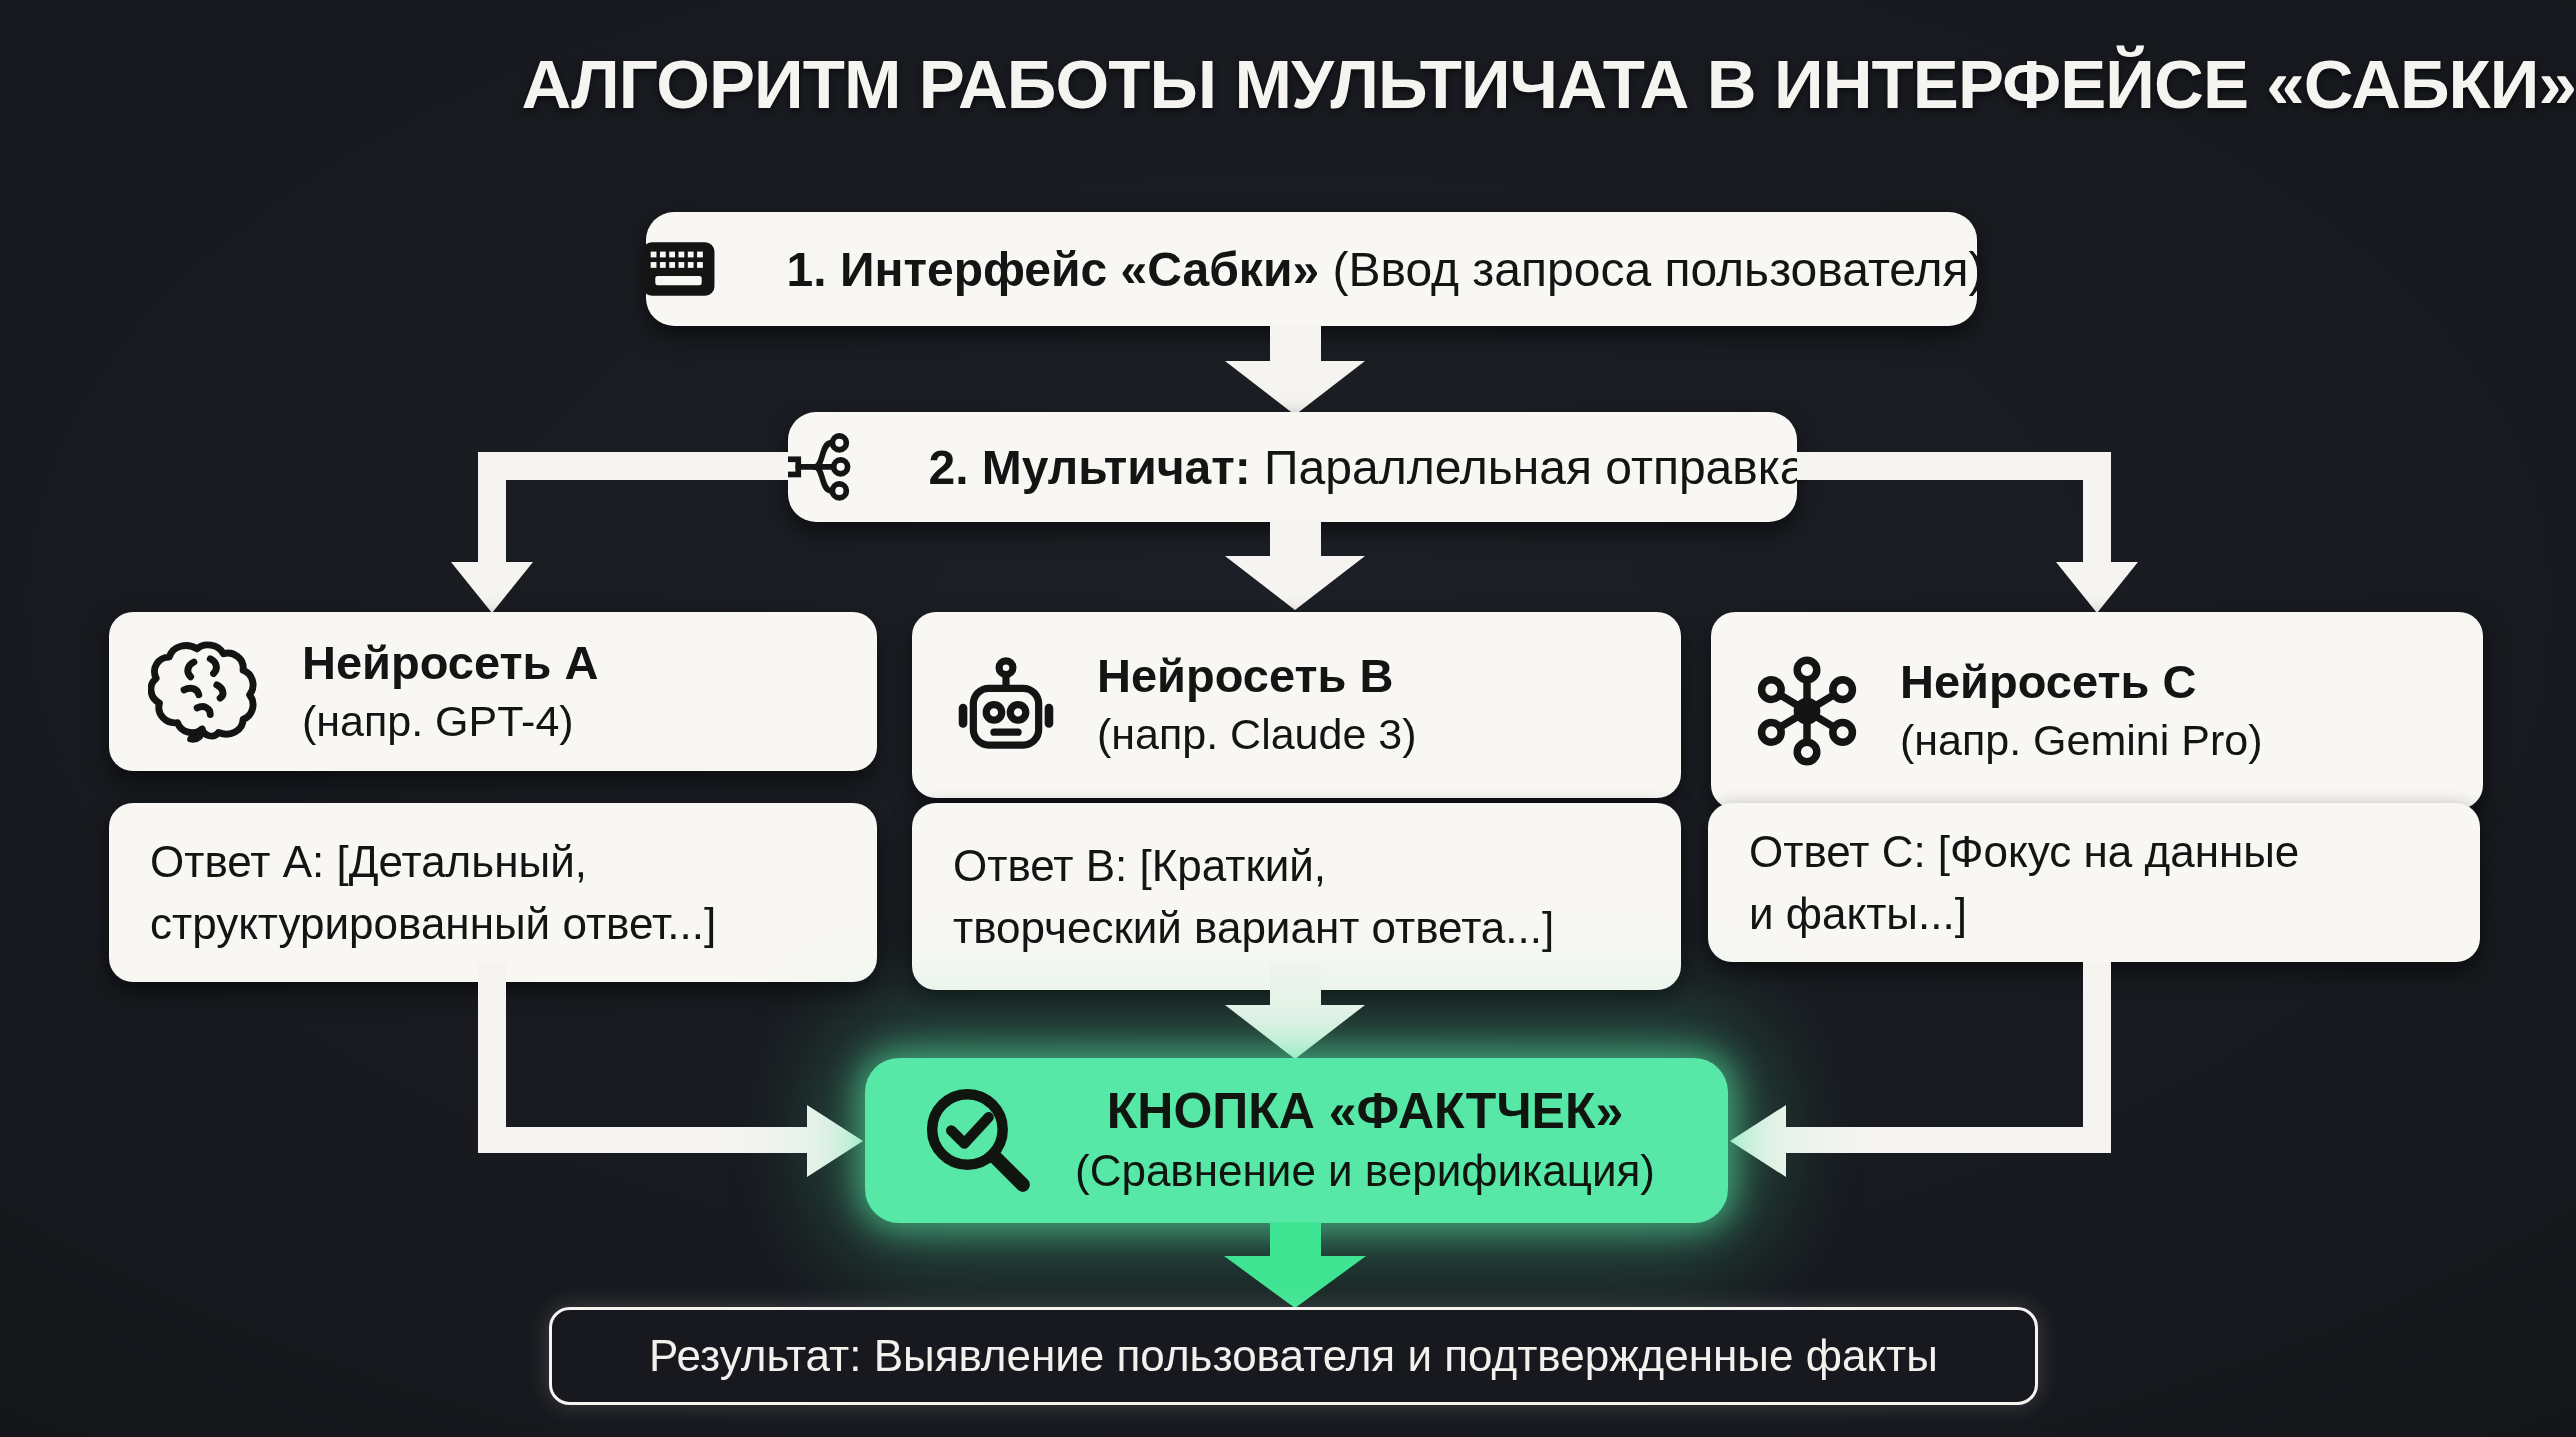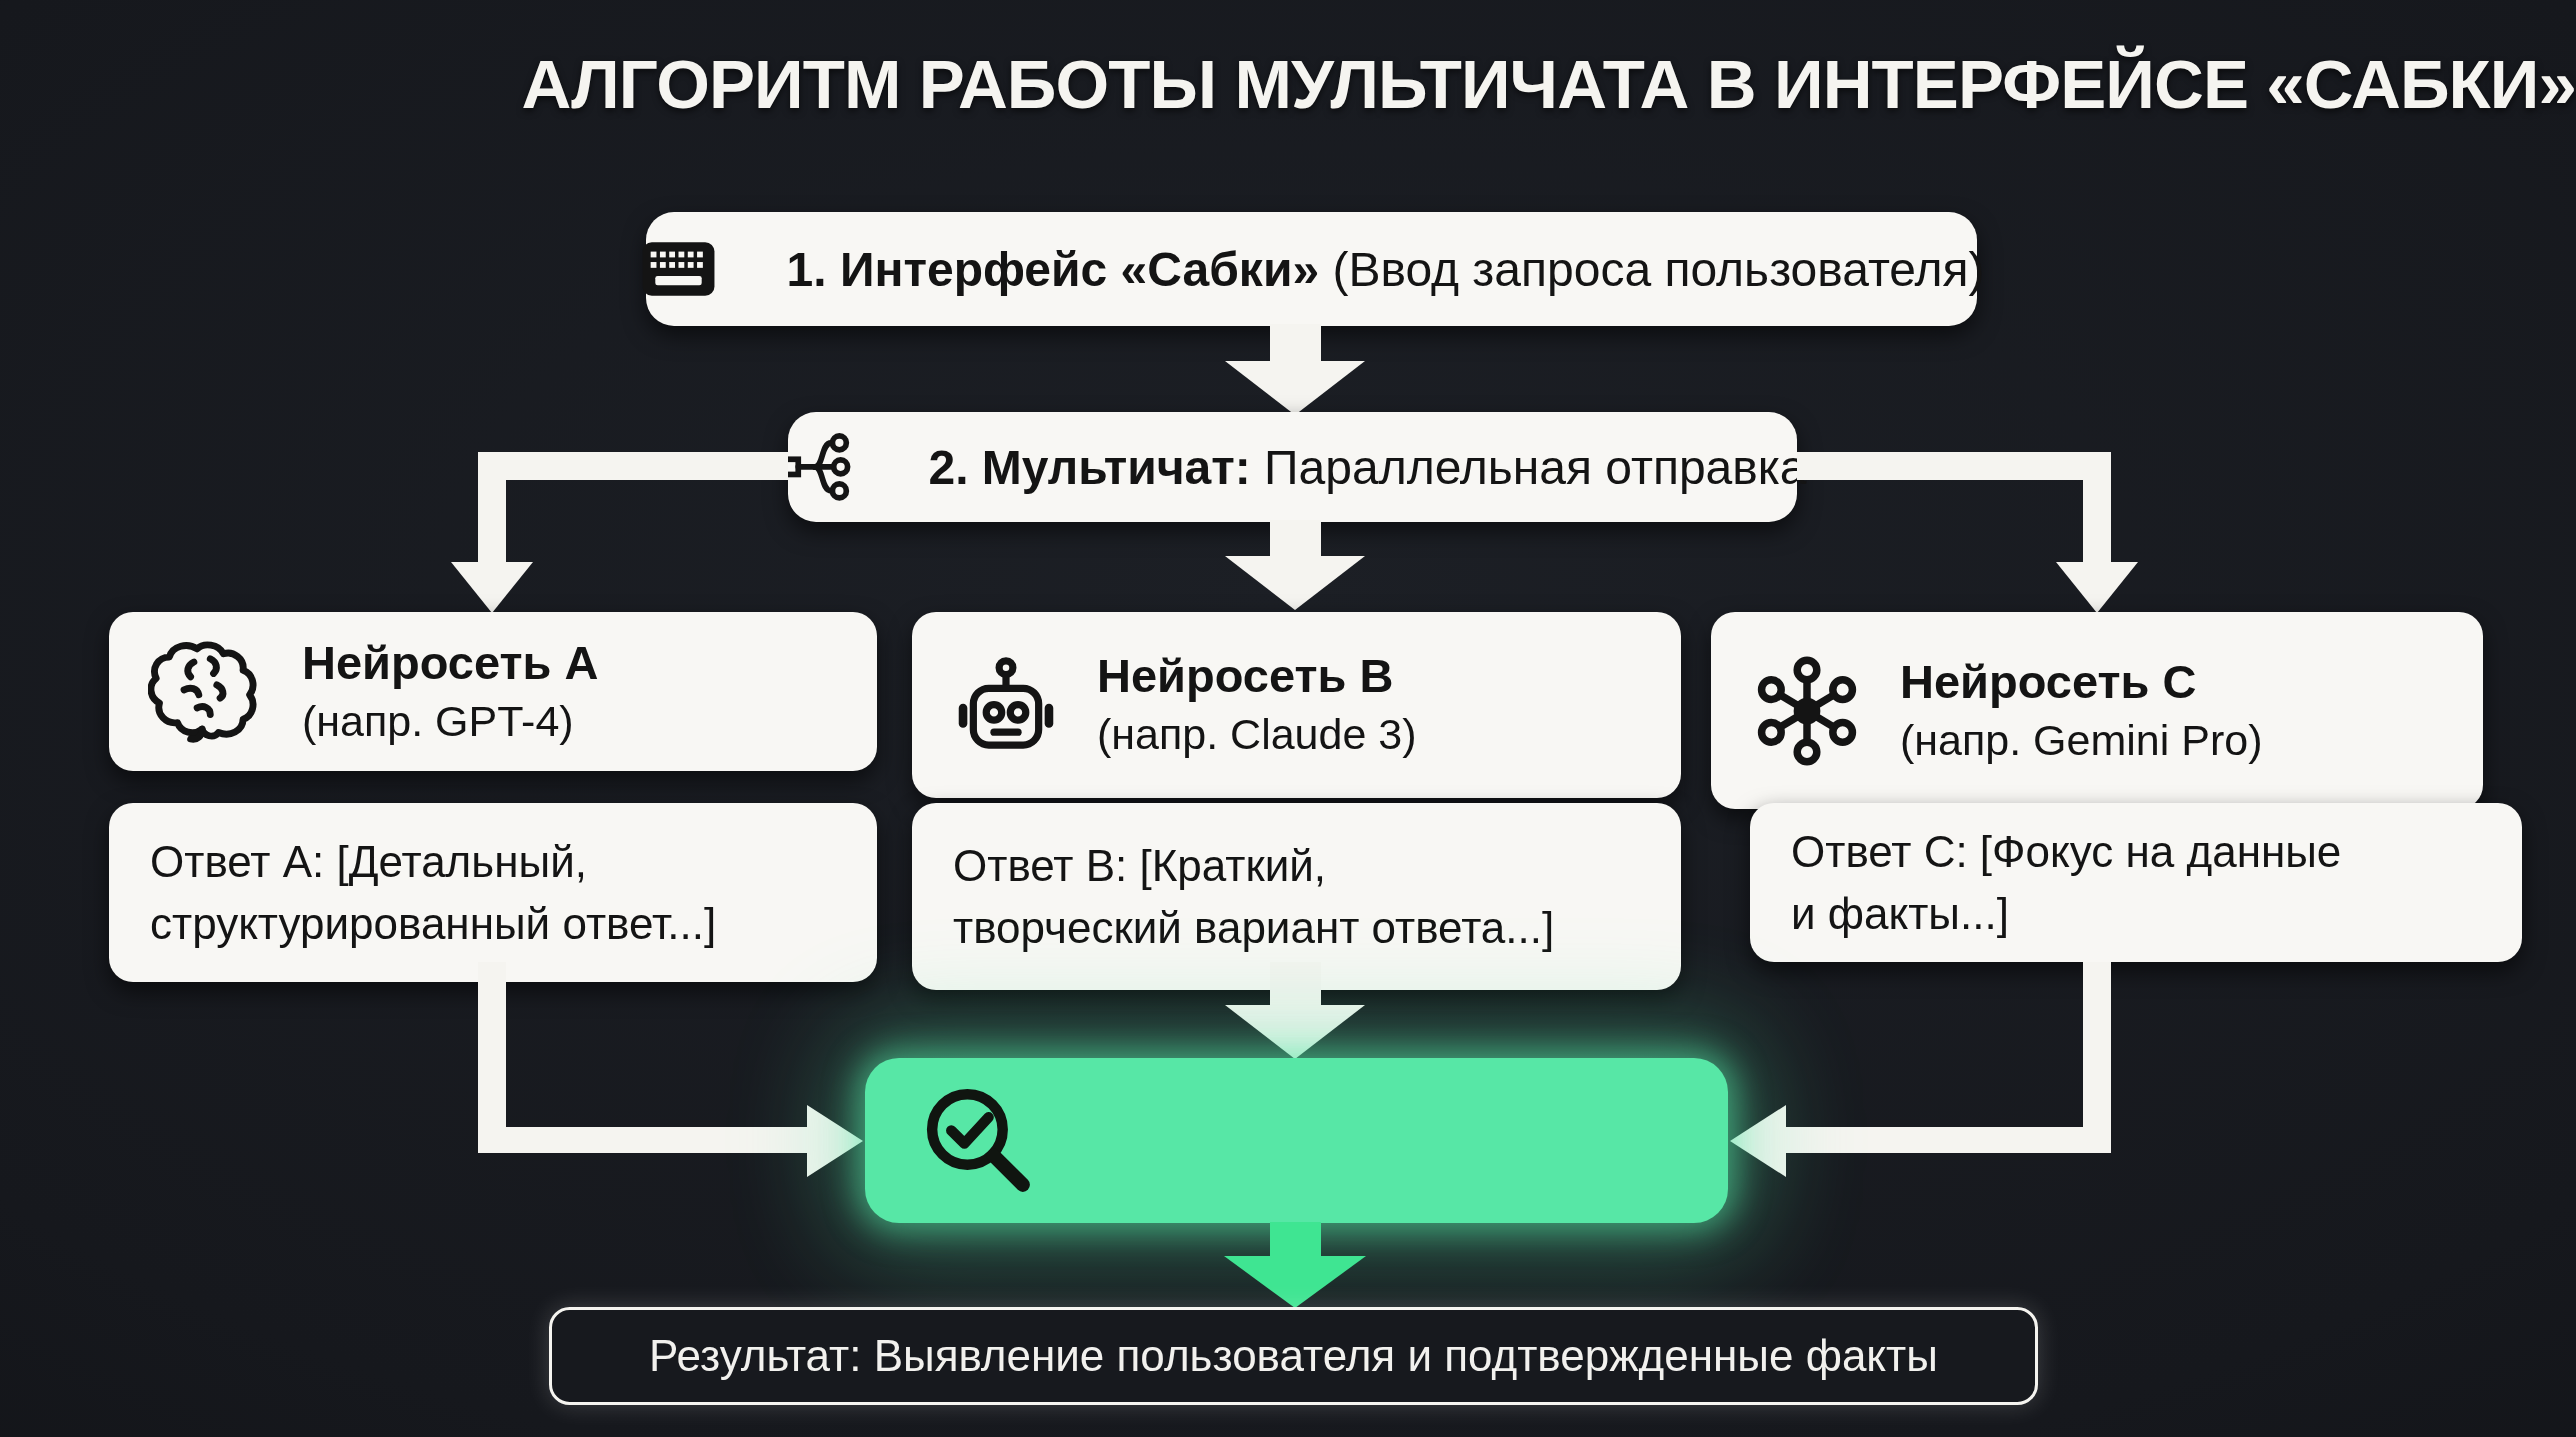--- a/index.html
+++ b/index.html
@@ -174,21 +174,21 @@
   </div>
 
   <div class="box answer" style="left:109px;top:803px;width:768px;height:179px;">
     <div class="atxt">Ответ A: [Детальный,
 структурированный ответ...]</div>
   </div>
   <div class="box answer" style="left:912px;top:803px;width:769px;height:187px;">
     <div class="atxt">Ответ B: [Краткий,
 творческий вариант ответа...]</div>
   </div>
-  <div class="box answer" style="left:1750px;top:803px;width:772px;height:159px;">
+  <div class="box answer" style="left:1708px;top:803px;width:772px;height:159px;">
     <div class="atxt">Ответ C: [Фокус на данные
 и факты...]</div>
   </div>
 
   <div class="bar" style="left:478px;top:962px;width:28px;height:191px;"></div>
   <div class="bar" style="left:478px;top:1127px;width:329px;height:26px;"></div>
   <div class="tri-right" style="left:807px;top:1105px;"></div>
 
   <div class="bar" style="left:1270px;top:962px;width:51px;height:45px;"></div>
   <div class="tri-down" style="left:1225px;top:1005px;"></div>
@@ -198,20 +198,24 @@
   <div class="tri-left" style="left:1730px;top:1105px;"></div>
 
   <div class="factcheck" style="left:865px;top:1058px;width:863px;height:165px;background:#57e7a6;">
     <svg class="icon" width="129" height="129" viewBox="0 0 64 64">
       <g stroke="#101510" fill="none" stroke-linecap="round">
         <circle cx="26.5" cy="26.5" r="17.5" stroke-width="5.2"></circle>
         <line x1="39.5" y1="39.5" x2="54" y2="54" stroke-width="7"></line>
         <path d="M18.5 27 L25 33.5 L37 20.5" stroke-width="5.2" stroke-linejoin="round"></path>
       </g>
     </svg>
+    <div class="ftxt">
+      <div class="ftitle">КНОПКА «ФАКТЧЕК»</div>
+      <div class="fsub">(Сравнение и верификация)</div>
+    </div>
   </div>
 
   <div class="bar green" style="left:1270px;top:1222px;width:51px;height:36px;"></div>
   <div class="tri-down green-tri" style="left:1224px;top:1256px;"></div>
 
   <div class="result" style="left:549px;top:1307px;width:1483px;height:92px;">
     <div class="rtxt">Результат: Выявление пользователя и подтвержденные факты</div>
   </div>
 
 </div>

